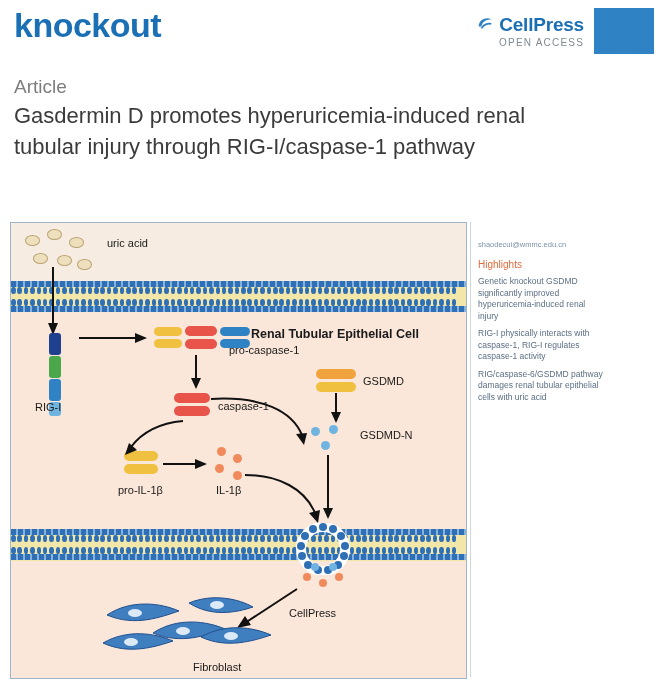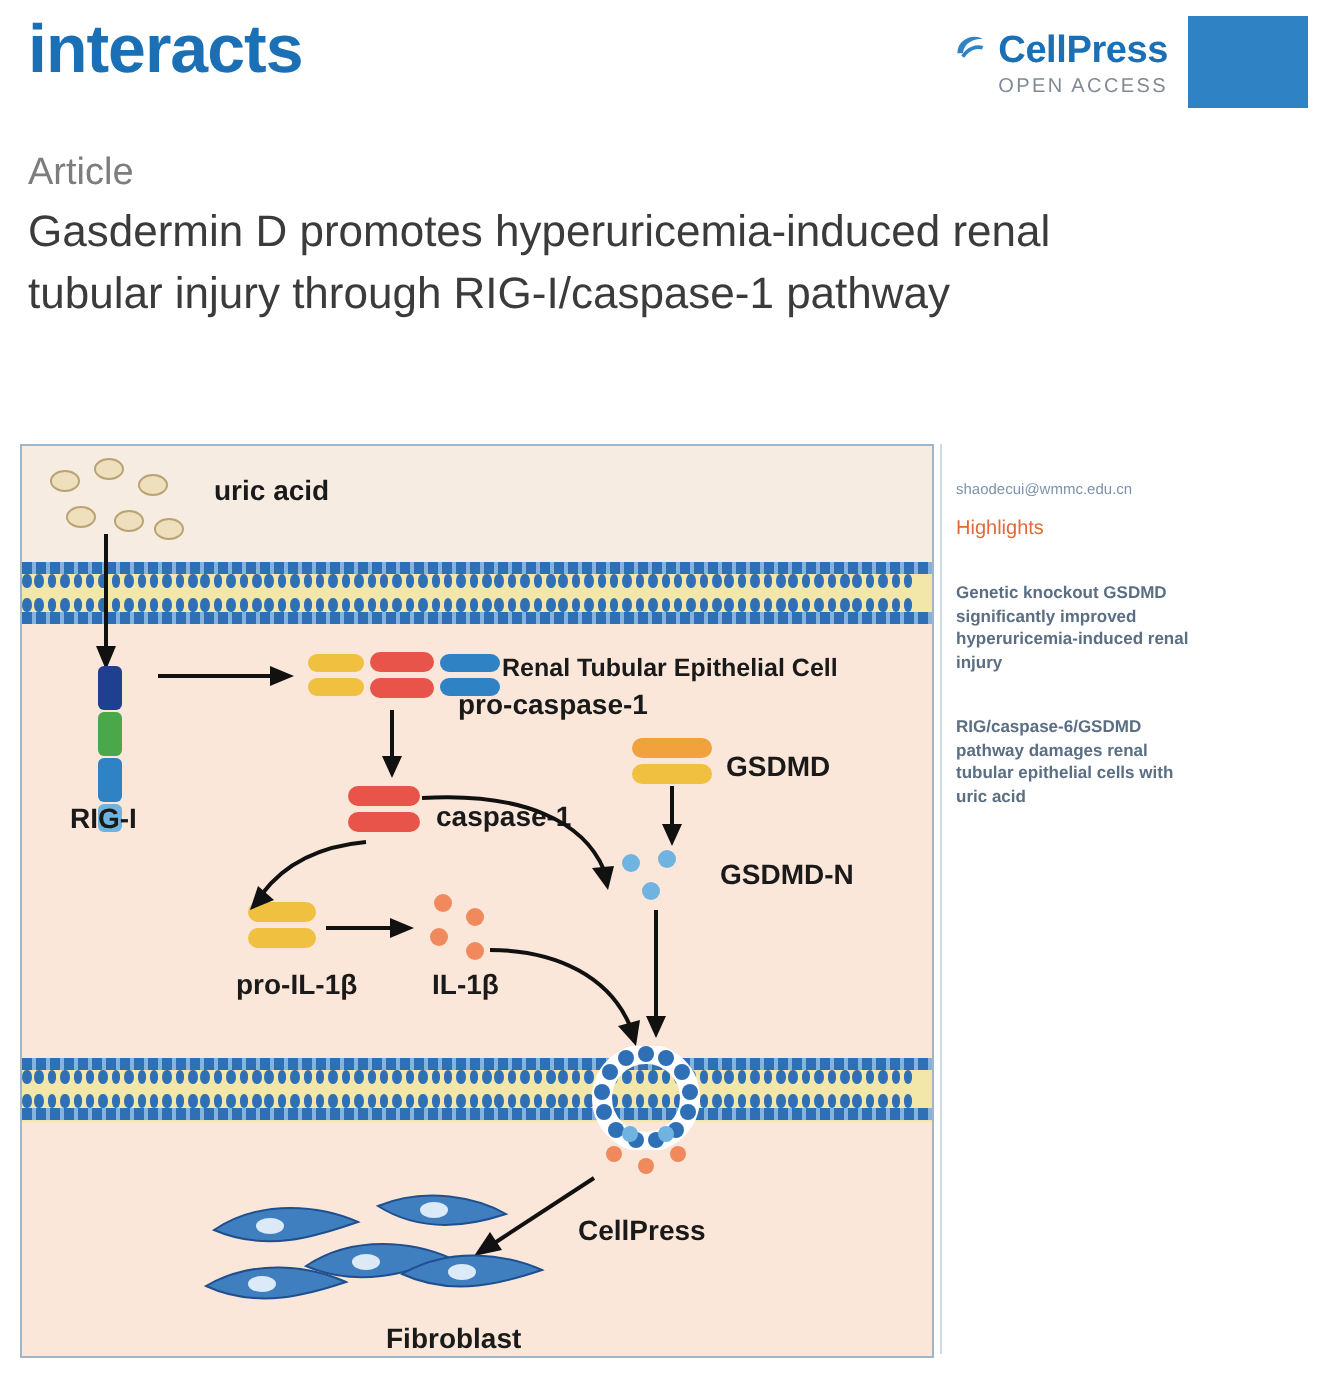--- a/index.html
+++ b/index.html
@@ -74,21 +74,21 @@
     background:#2f6fb5;margin-right:1.9px;flex:none;
   }
   .outside-top{
     position:absolute;left:0;top:0;width:455px;height:58px;background:#f6ece2;
   }
   .cell-label{
     position:absolute;left:240px;top:104px;
     font-size:12.5px;font-weight:bold;color:#1a1a1a;
   }
   .lab{
-    position:absolute;font-size:14px;color:#1a1a1a;font-weight:bold;
+    position:absolute;font-size:11px;color:#1a1a1a;font-weight:normal;
   }
   .uric-acid-group i{
     position:absolute;display:block;width:13px;height:9px;border-radius:50%;
     background:#efe0bd;border:1px solid #b9a373;
   }
   .rigi{
     position:absolute;left:38px;top:110px;width:12px;
   }
   .rigi span{display:block;width:12px;height:22px;border-radius:3px;margin-bottom:1px;}
   .oval{
@@ -105,31 +105,31 @@
   .authors{
     font-size:11.5px;line-height:16px;color:#3f72a5;
   }
   .email{
     margin-top:10px;font-size:7.5px;color:#7d93aa;word-break:break-all;
   }
   .highlights-h{
     margin-top:10px;font-size:10px;color:#e06a3b;font-weight:normal;
   }
   .hl{
-    margin-top:21px;font-size:8.5px;line-height:11.5px;color:#5b6f84;font-weight:bold;
+    margin-top:6px;font-size:8.5px;line-height:11.5px;color:#5b6f84;
   }
   .vline{
     position:absolute;left:470px;top:222px;width:1px;height:455px;background:#cfd9e2;
   }
 </style>
 </head>
 <body>
 
 <div class="journal-title">
-  <span>interacts</span>
+  <span>knockout</span>
 </div>
 
 <div class="cellpress">
   <div class="cp-row">
     <span class="cp-swirl">
       <svg width="18" height="18" viewBox="0 0 20 20">
         <path d="M3 14 C3 6, 12 3, 17 6 C12 6, 7 8, 6 14 Z" fill="#2f83c5"></path>
         <path d="M6 16 C9 11, 14 10, 17 11" stroke="#2f83c5" stroke-width="2" fill="none"></path>
       </svg>
     </span>
@@ -626,14 +626,15 @@
 
   <div class="cell-label">Renal Tubular Epithelial Cell</div>
 </div>
 
 <div class="vline"></div>
 
 <div class="right-col">
   <div class="email">shaodecui@wmmc.edu.cn</div>
   <div class="highlights-h">Highlights</div>
   <div class="hl">Genetic knockout GSDMD significantly improved hyperuricemia-induced renal injury</div>
+  <div class="hl">RIG-I physically interacts with caspase-1, RIG-I regulates caspase-1 activity</div>
   <div class="hl">RIG/caspase-6/GSDMD pathway damages renal tubular epithelial cells with uric acid</div>
 </div>
 
 </body></html>

